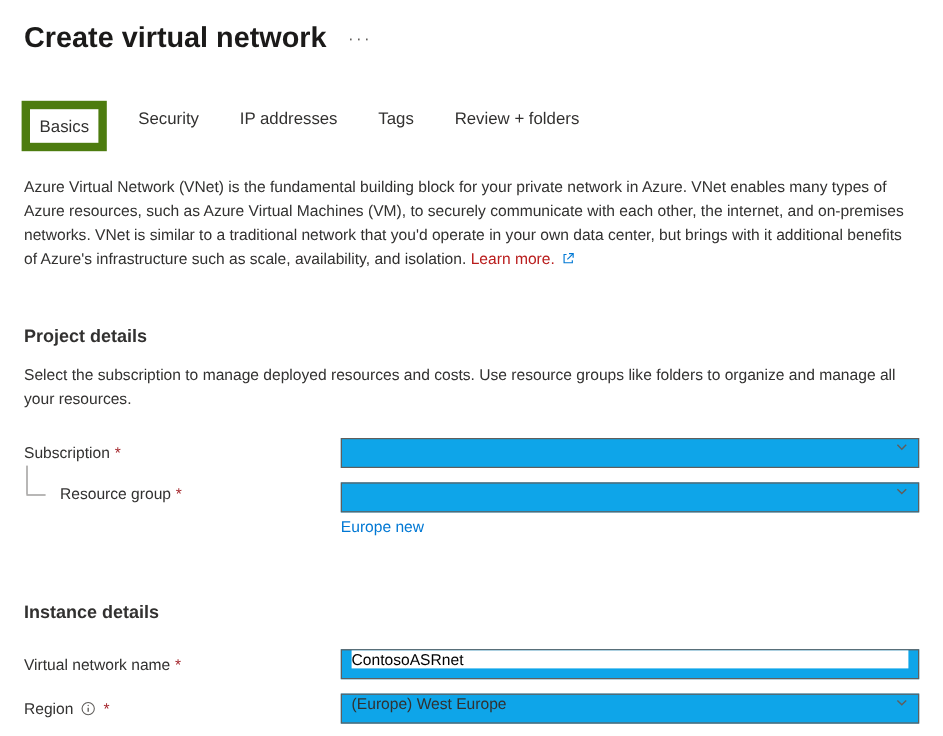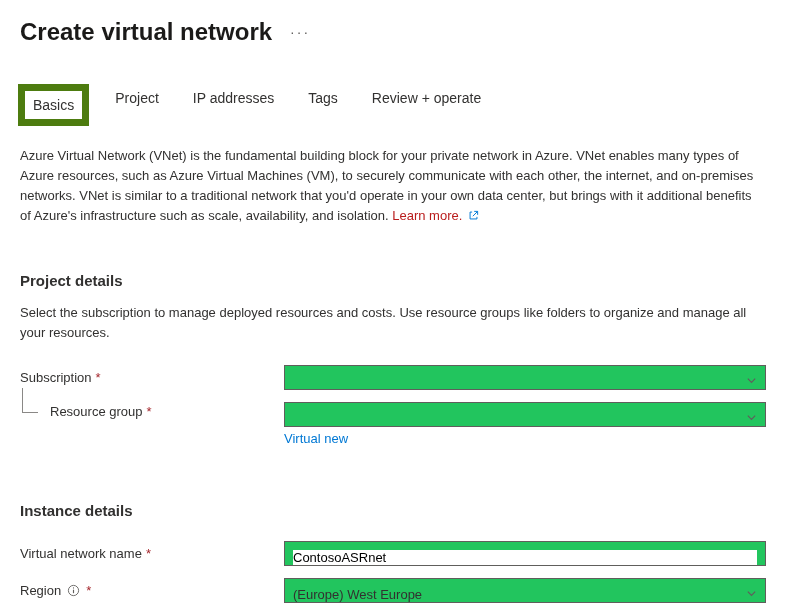--- a/index.html
+++ b/index.html
@@ -85,25 +85,25 @@
       margin-right: 2px;
     }
     .field-input-wrap {
       flex: 1;
     }
     .select-box, .text-box {
       width: 100%;
       max-width: 484px;
       height: 25px;
       border: 1px solid #605e5c;
-      background: #22c55e;
+      background: #0ea5e9;
       padding: 0 8px;
       font-size: 13px;
       display: flex;
-      align-items: flex-end;
+      align-items: flex-start;
       justify-content: space-between;
       cursor: pointer;
     }
     .text-box {
       cursor: text;
       justify-content: flex-start;
       font-family: inherit;
       color: #323130;
     }
     .text-box input {
@@ -165,24 +165,24 @@
 </head>
 <body>
 
 <div class="page-title">
   <span>Create virtual network</span>
   <span class="ellipsis">···</span>
 </div>
 
 <div class="tabs">
   <div class="tab active">Basics</div>
-  <div class="tab">Project</div>
+  <div class="tab">Security</div>
   <div class="tab">IP addresses</div>
   <div class="tab">Tags</div>
-  <div class="tab">Review + operate</div>
+  <div class="tab">Review + folders</div>
 </div>
 
 <div class="intro">
   <span>Azure Virtual Network (VNet) is the fundamental building block for your private network in Azure. VNet enables many types of Azure resources, such as Azure Virtual Machines (VM), to securely communicate with each other, the internet, and on-premises networks. VNet is similar to a traditional network that you'd operate in your own data center, but brings with it additional benefits of Azure's infrastructure such as scale, availability, and isolation.</span>
   <a href="#" class="learn-more">
     <span>Learn more.</span>
     <span class="ext-icon">
       <svg width="11" height="11" viewBox="0 0 16 16" fill="none" stroke="#0078d4" stroke-width="1.4">
         <path d="M6 3H3v10h10v-3"></path>
         <path d="M9 2h5v5"></path>
@@ -222,21 +222,21 @@
     </div>
     <div class="field-input-wrap">
       <div class="select-box">
         <span class="select-placeholder"></span>
         <span class="chev">
           <svg width="11" height="11" viewBox="0 0 12 12">
               <path d="M2 4l4 4 4-4" fill="none" stroke="#605e5c" stroke-width="1.3"></path>
             </svg>
         </span>
       </div>
-      <span class="create-new">Virtual new</span>
+      <span class="create-new">Europe new</span>
     </div>
   </div>
 </div>
 
 <div class="section section-instance">
   <div class="section-title">Instance details</div>
 
   <div class="field-row">
     <div class="field-label">
       <span>Virtual network name</span>

